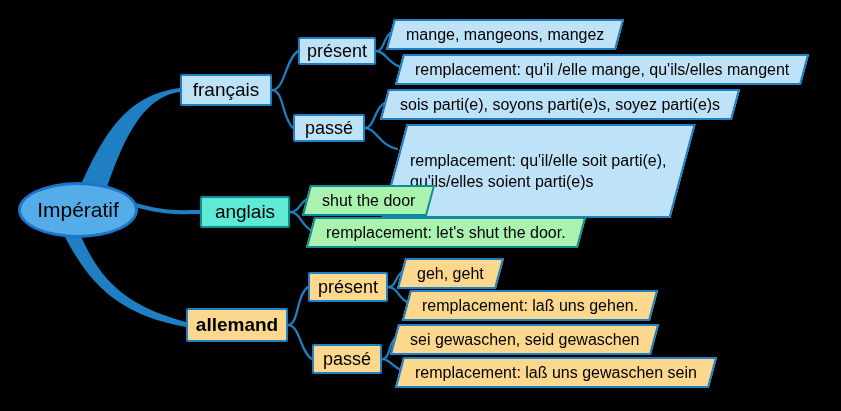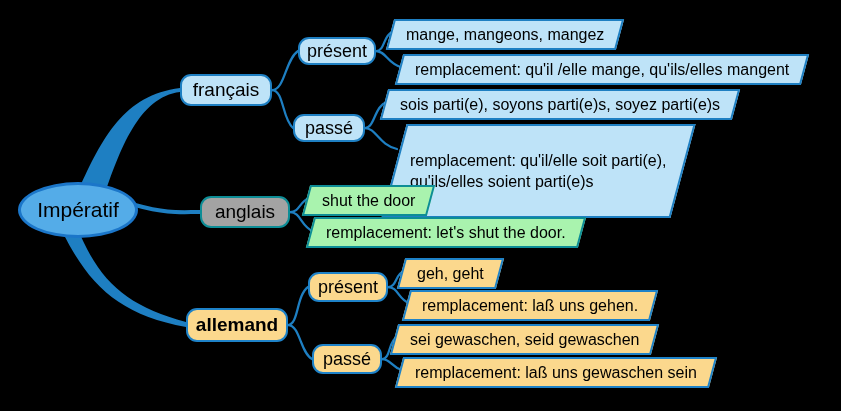--- a/index.html
+++ b/index.html
@@ -10,30 +10,30 @@
     overflow:hidden;
     font-family:"Liberation Sans", sans-serif;
     color:#000;
   }
   #connectors{position:absolute;left:0;top:0;width:841px;height:411px;}
 
   .node{
     position:absolute;
     display:flex;align-items:center;justify-content:center;
     box-sizing:border-box;
-    border-radius:11px;
+    border-radius:2px;
     line-height:1.05;
   }
   .root{
     left:18px;top:182px;width:120px;height:56px;
     background:#54ACE8;border:3px solid #1B76C9;border-radius:50%;
     font-size:21px;
   }
   .blue-node{background:#BEE3F8;border:2px solid #1E7FC2;}
-  .green-node{background:#a3a3a3;border:2px solid #0D8D96;}
+  .green-node{background:#5eead4;border:2px solid #0D8D96;}
   .orange-node{background:#FBD88D;border:2px solid #1E82C8;}
 
   #n-francais{left:180px;top:74px;width:92px;height:32px;font-size:19px;}
   #n-fr-present{left:298px;top:37px;width:78px;height:28px;font-size:18px;}
   #n-fr-passe{left:293px;top:114px;width:72px;height:28px;font-size:18px;}
   #n-anglais{left:200px;top:196px;width:90px;height:32px;font-size:19px;}
   #n-allemand{left:186px;top:308px;width:102px;height:34px;font-size:19px;font-weight:bold;}
   #n-de-present{left:308px;top:272px;width:80px;height:30px;font-size:18px;}
   #n-de-passe{left:312px;top:344px;width:70px;height:30px;font-size:18px;}
 

